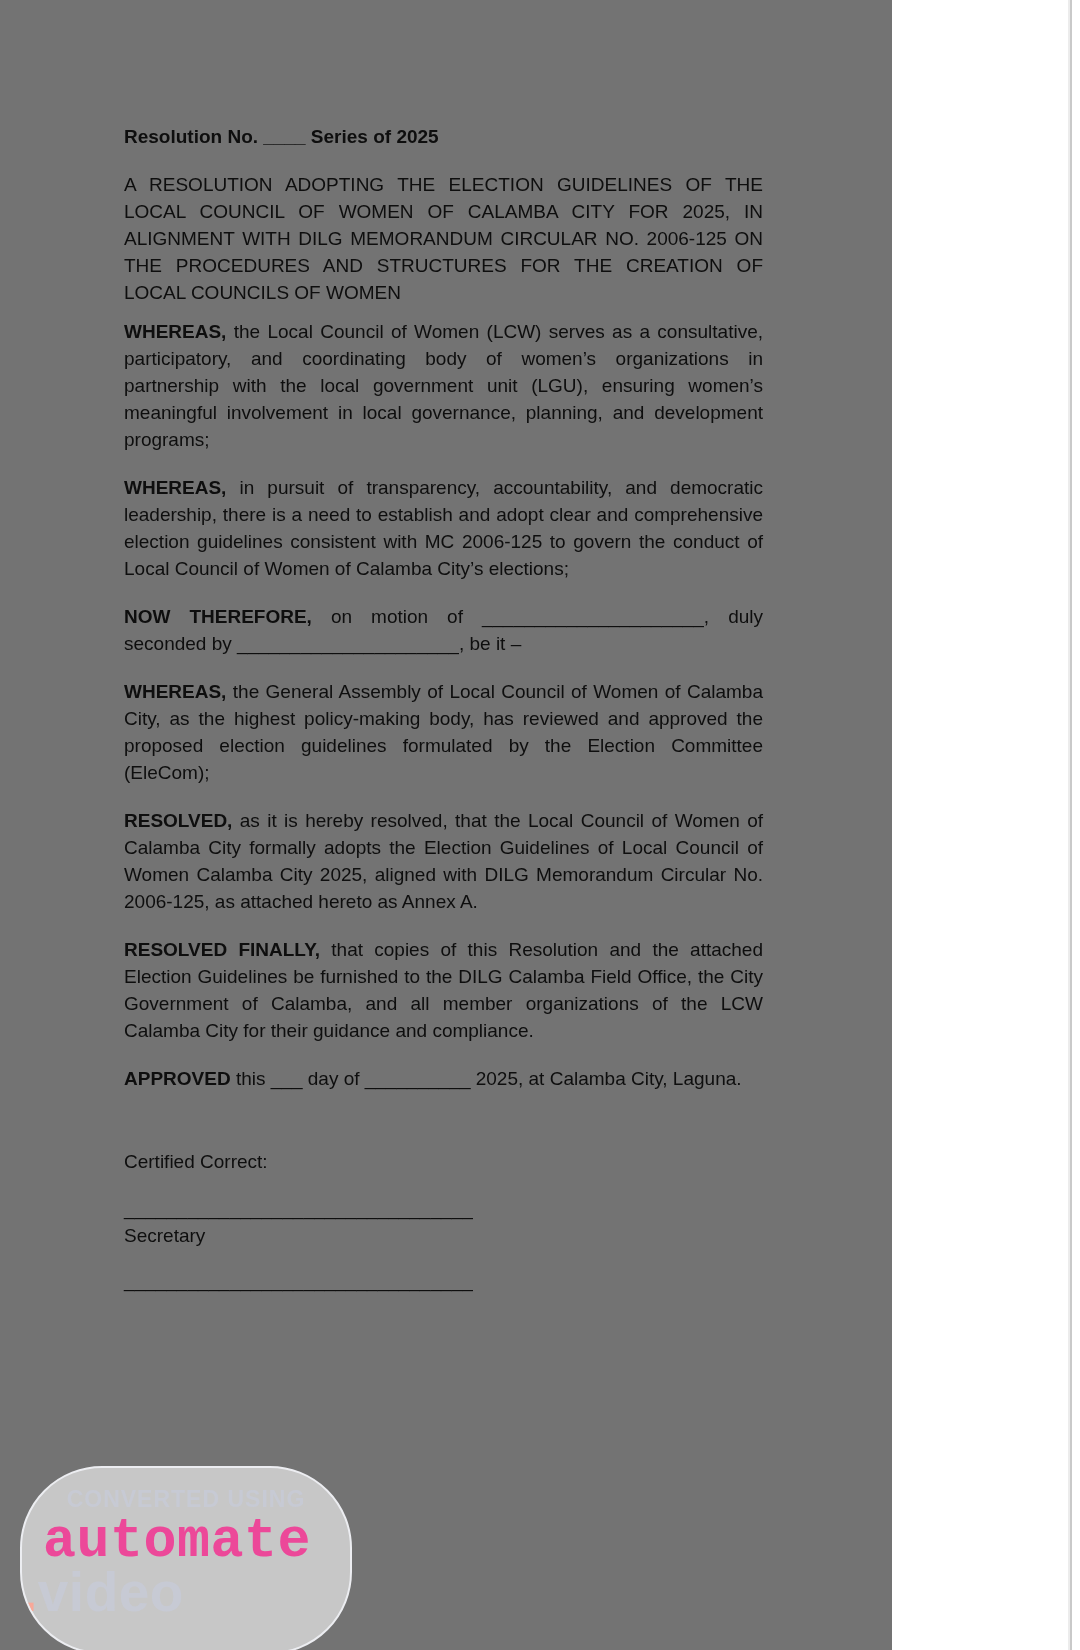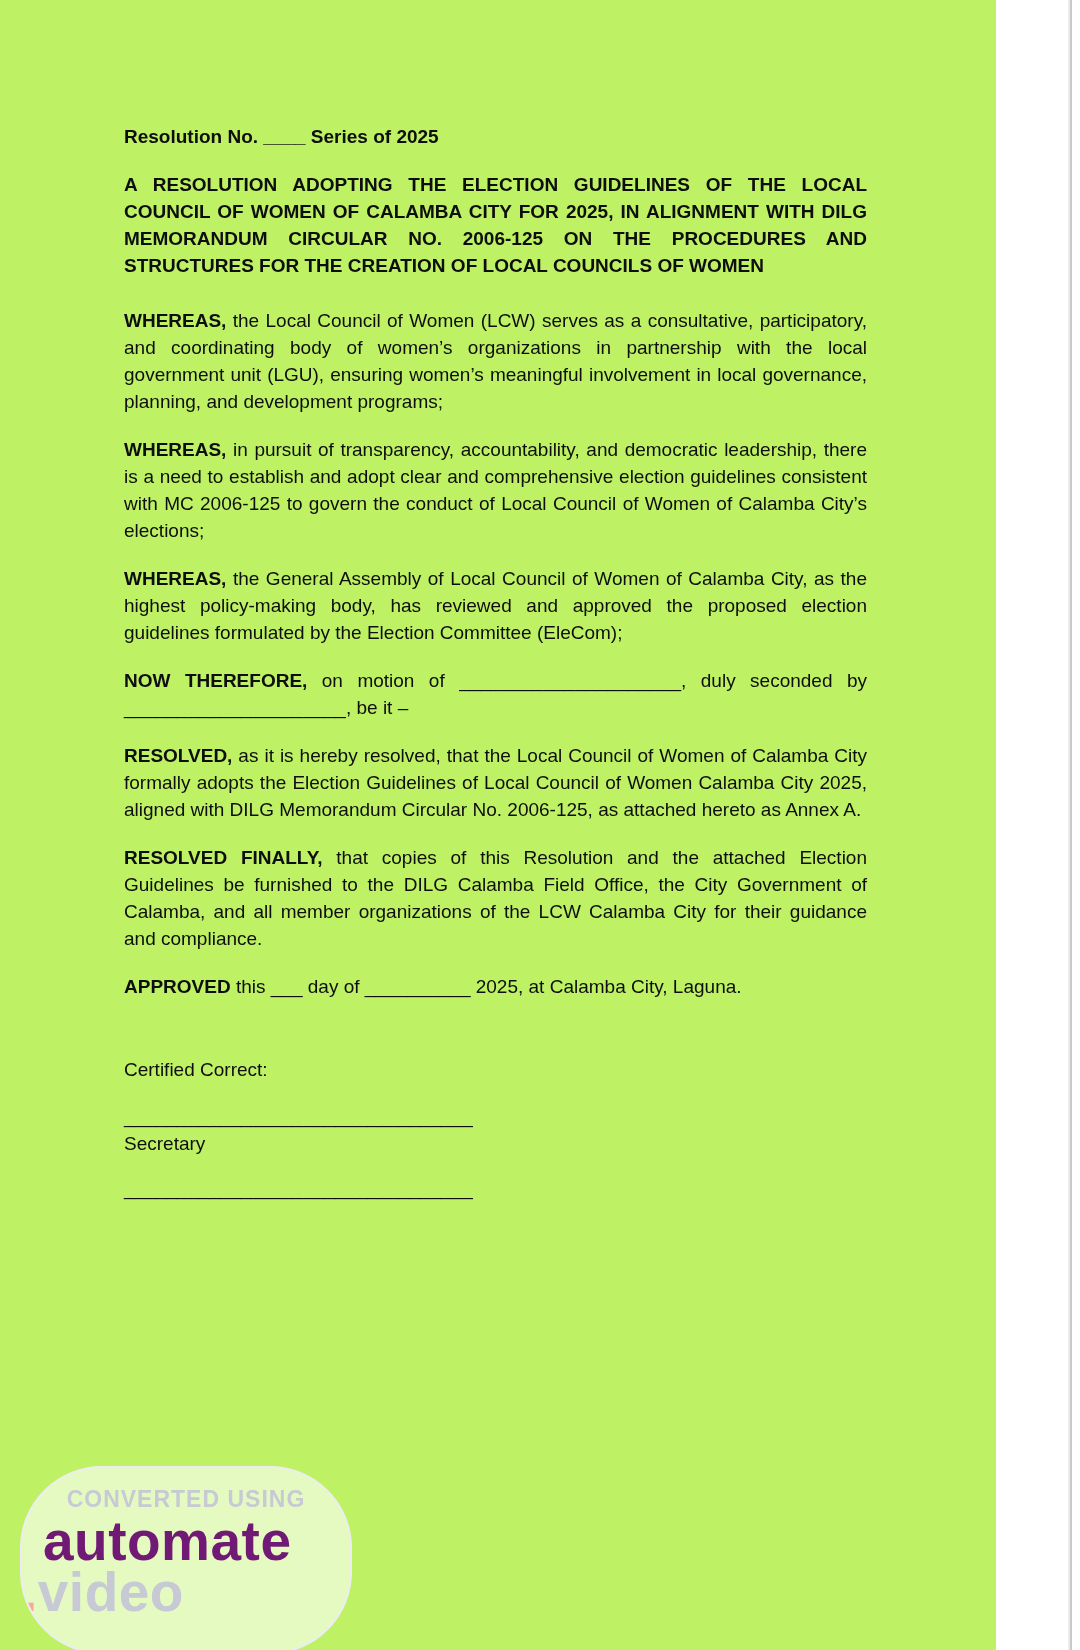--- a/index.html
+++ b/index.html
@@ -9,40 +9,40 @@
     position: relative;
     overflow: hidden;
     font-family: "Liberation Sans", sans-serif;
     font-size: 19px;
     line-height: 27px;
     color: #0e0e0e;
   }
   .page {
     position: absolute;
     left: 0; top: 0;
-    width: 996px; height: 1650px;
+    width: 892px; height: 1650px;
     padding: 123px 129px 16px 124px;
-    background: #bef264;
+    background: #737373;
   }
   .scan-edge {
     position: absolute;
     top: 0; left: 1070px;
     width: 2px; height: 1650px;
     background: #c9c9c9;
     box-shadow: -2px 0 0 #ececec;
   }
   .res-no {
     font-weight: bold;
     margin-bottom: 21px;
     white-space: pre-wrap;
   }
   .doc-title {
-    font-weight: bold;
+    font-weight: normal;
     text-align: justify;
-    margin-bottom: 28px;
+    margin-bottom: 12px;
   }
   p.para {
     text-align: justify;
     margin: 0 0 21px 0;
     white-space: pre-wrap;
   }
   p.para strong { font-weight: bold; }
   .sig-certified { margin-top: 56px; }
   .sig-line-1 { margin-top: 20px; letter-spacing: 0; }
   .sig-title-1 { margin-top: 0; }
@@ -92,37 +92,37 @@
 
   <div class="res-no">Resolution No. ____ Series of 2025</div>
 
   <div class="doc-title">A RESOLUTION ADOPTING THE ELECTION GUIDELINES OF THE LOCAL COUNCIL OF WOMEN OF CALAMBA CITY FOR 2025, IN ALIGNMENT WITH DILG MEMORANDUM CIRCULAR NO. 2006-125 ON THE PROCEDURES AND STRUCTURES FOR THE CREATION OF LOCAL COUNCILS OF WOMEN</div>
 
 
   <p class="para"><strong>WHEREAS,</strong><span> the Local Council of Women (LCW) serves as a consultative, participatory, and coordinating body of women’s organizations in partnership with the local government unit (LGU), ensuring women’s meaningful involvement in local governance, planning, and development programs;</span></p>
 
   <p class="para"><strong>WHEREAS,</strong><span> in pursuit of transparency, accountability, and democratic leadership, there is a need to establish and adopt clear and comprehensive election guidelines consistent with MC 2006-125 to govern the conduct of Local Council of Women of Calamba City’s elections;</span></p>
 
+  <p class="para"><strong>NOW THEREFORE,</strong><span> on motion of _____________________, duly seconded by _____________________, be it –</span></p>
+
   <p class="para"><strong>WHEREAS,</strong><span> the General Assembly of Local Council of Women of Calamba City, as the highest policy-making body, has reviewed and approved the proposed election guidelines formulated by the Election Committee (EleCom);</span></p>
-
-  <p class="para"><strong>NOW THEREFORE,</strong><span> on motion of _____________________, duly seconded by _____________________, be it –</span></p>
 
   <p class="para"><strong>RESOLVED,</strong><span> as it is hereby resolved, that the Local Council of Women of Calamba City formally adopts the Election Guidelines of Local Council of Women Calamba City 2025, aligned with DILG Memorandum Circular No. 2006-125, as attached hereto as Annex A.</span></p>
 
   <p class="para"><strong>RESOLVED FINALLY,</strong><span> that copies of this Resolution and the attached Election Guidelines be furnished to the DILG Calamba Field Office, the City Government of Calamba, and all member organizations of the LCW Calamba City for their guidance and compliance.</span></p>
 
   <p class="para"><strong>APPROVED</strong><span> this ___ day of __________ 2025, at Calamba City, Laguna.</span></p>
 
   <div class="sig-certified">Certified Correct:</div>
   <div class="sig-line-1">_________________________________</div>
   <div class="sig-title-1">Secretary</div>
 
   <div class="sig-line-2">_________________________________</div>
 
 </div>
 
 <div class="scan-edge"></div>
 
 <div class="watermark">
   <div class="wm-line1" style="color: rgb(199, 202, 212);">CONVERTED USING</div>
-  <div class="wm-line2" style="color: #701a75;">automate</div>
+  <div class="wm-line2" style="color: #ec4899; font-family: Liberation Mono, monospace;">automate</div>
   <div class="wm-line3" style="color: rgb(199, 202, 212);"><span class="wm-dot" style="color: rgb(248, 168, 152);">.</span><span>video</span></div>
 </div>
 
 </body></html>

